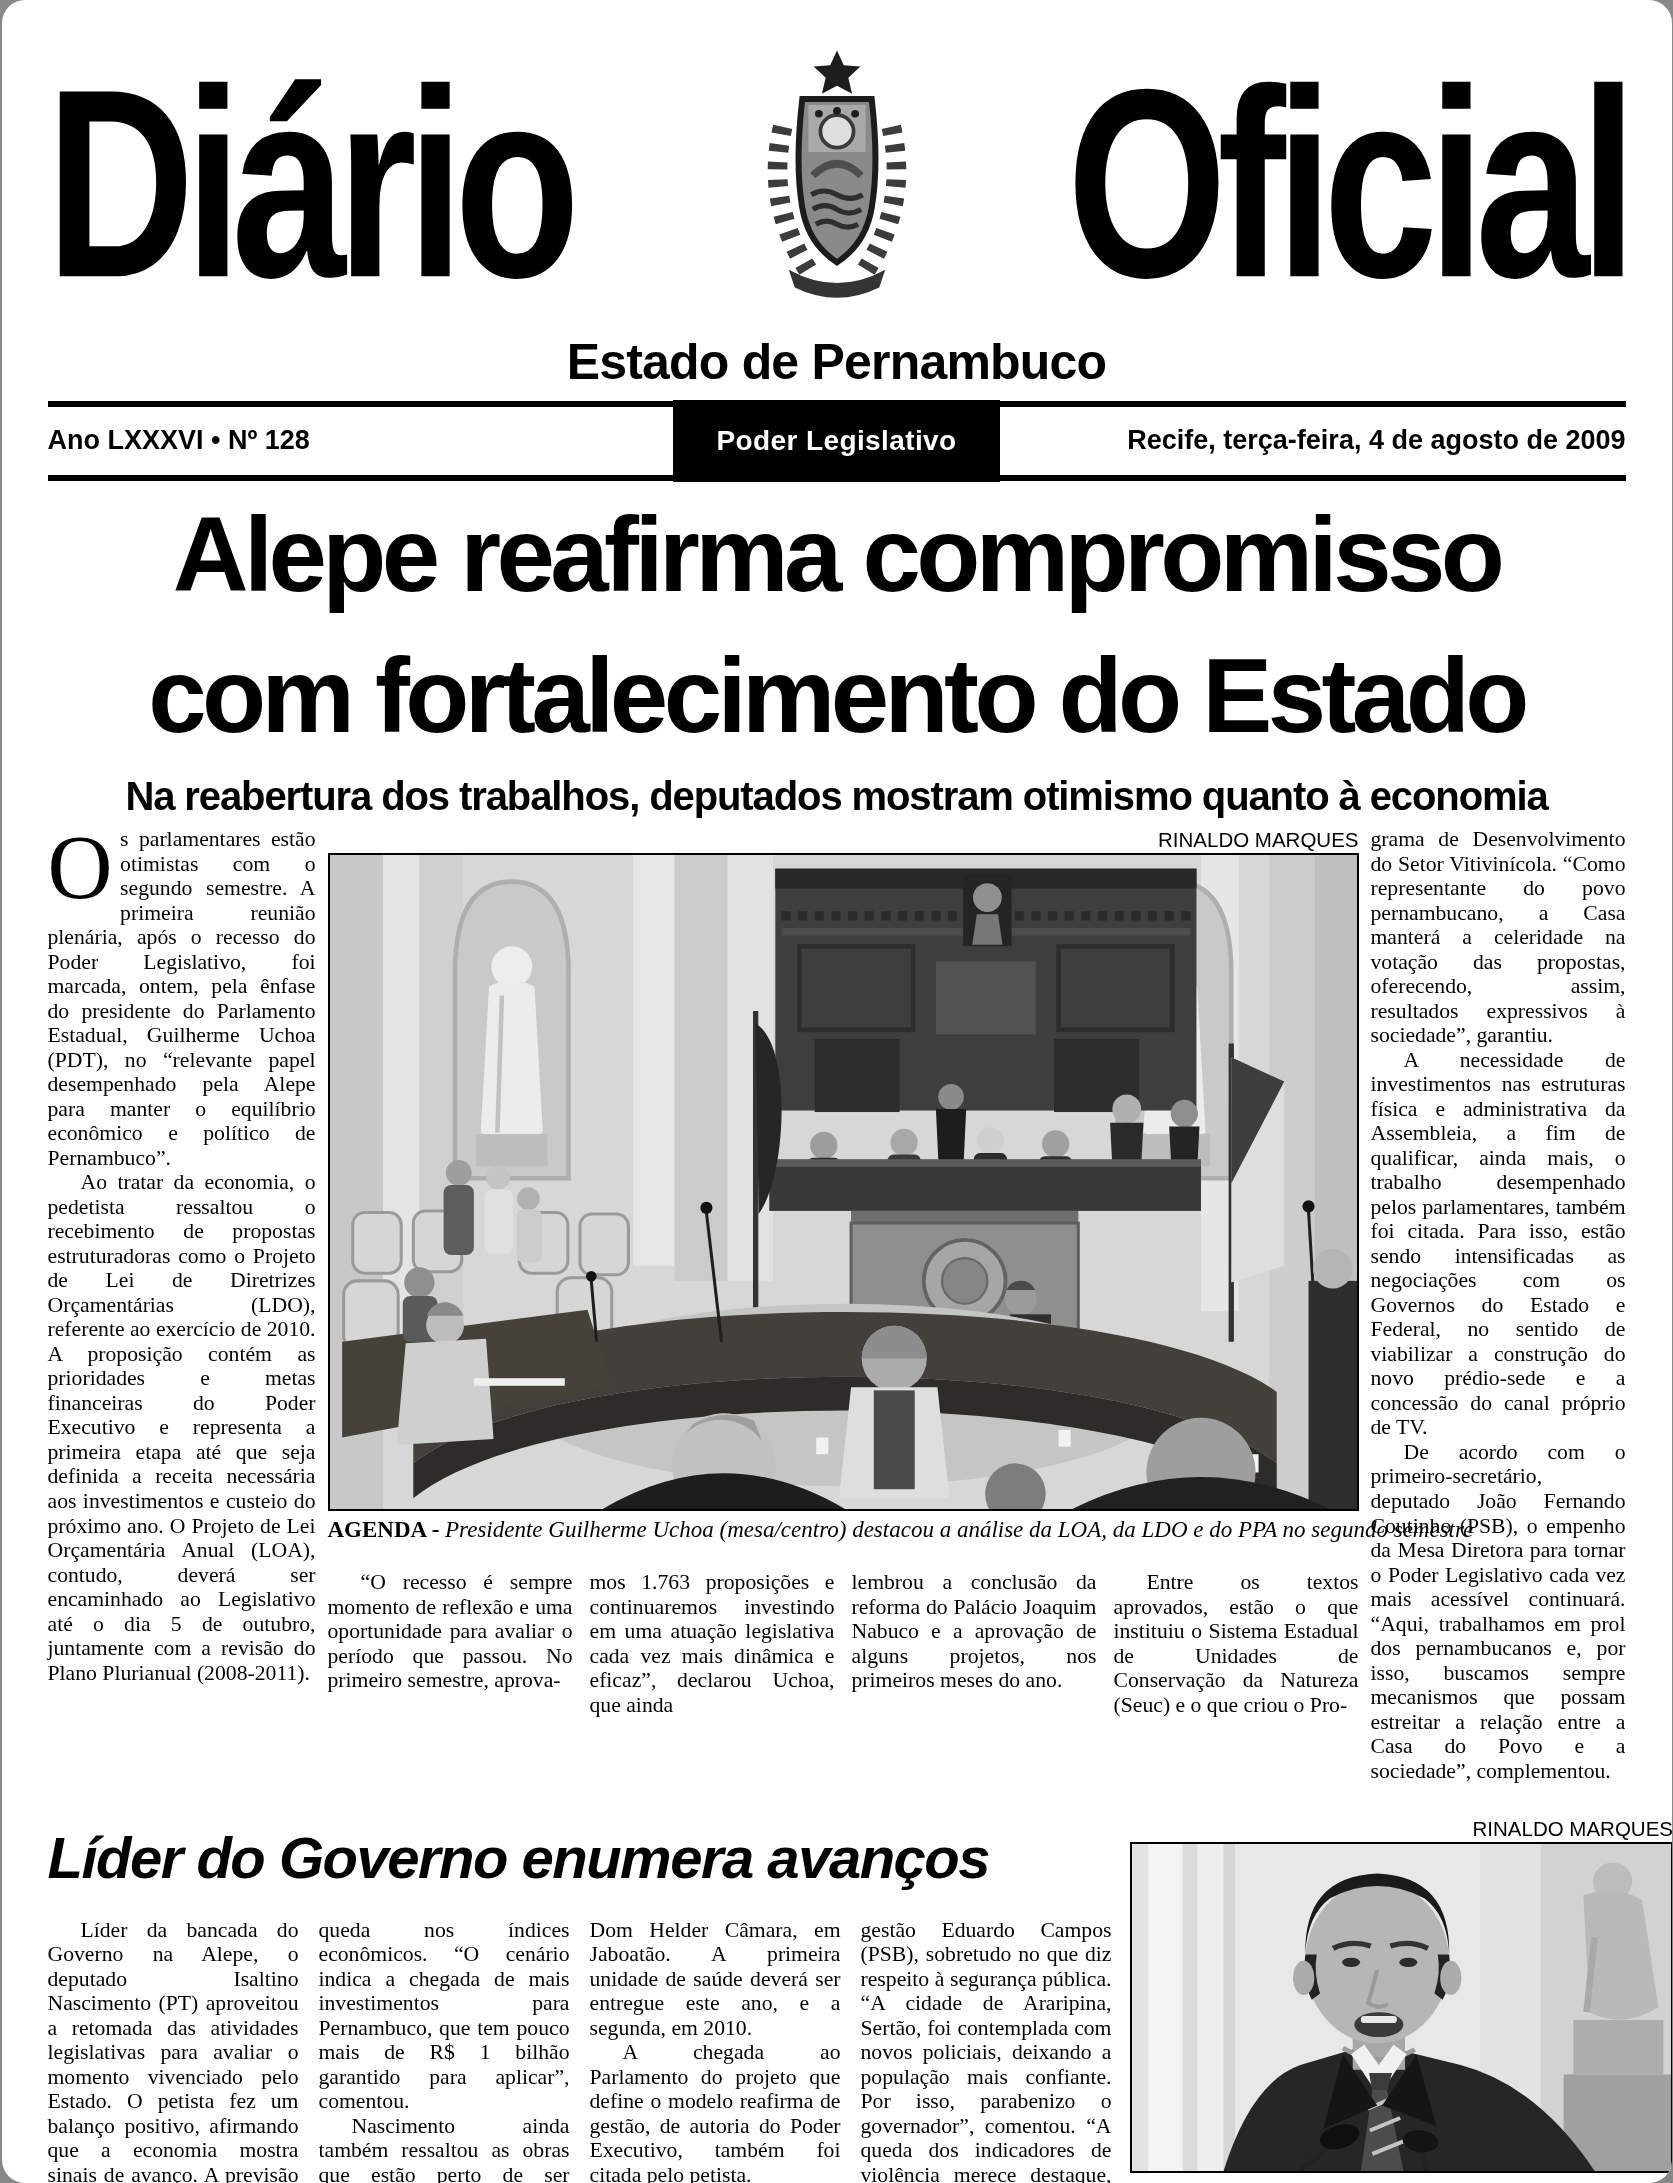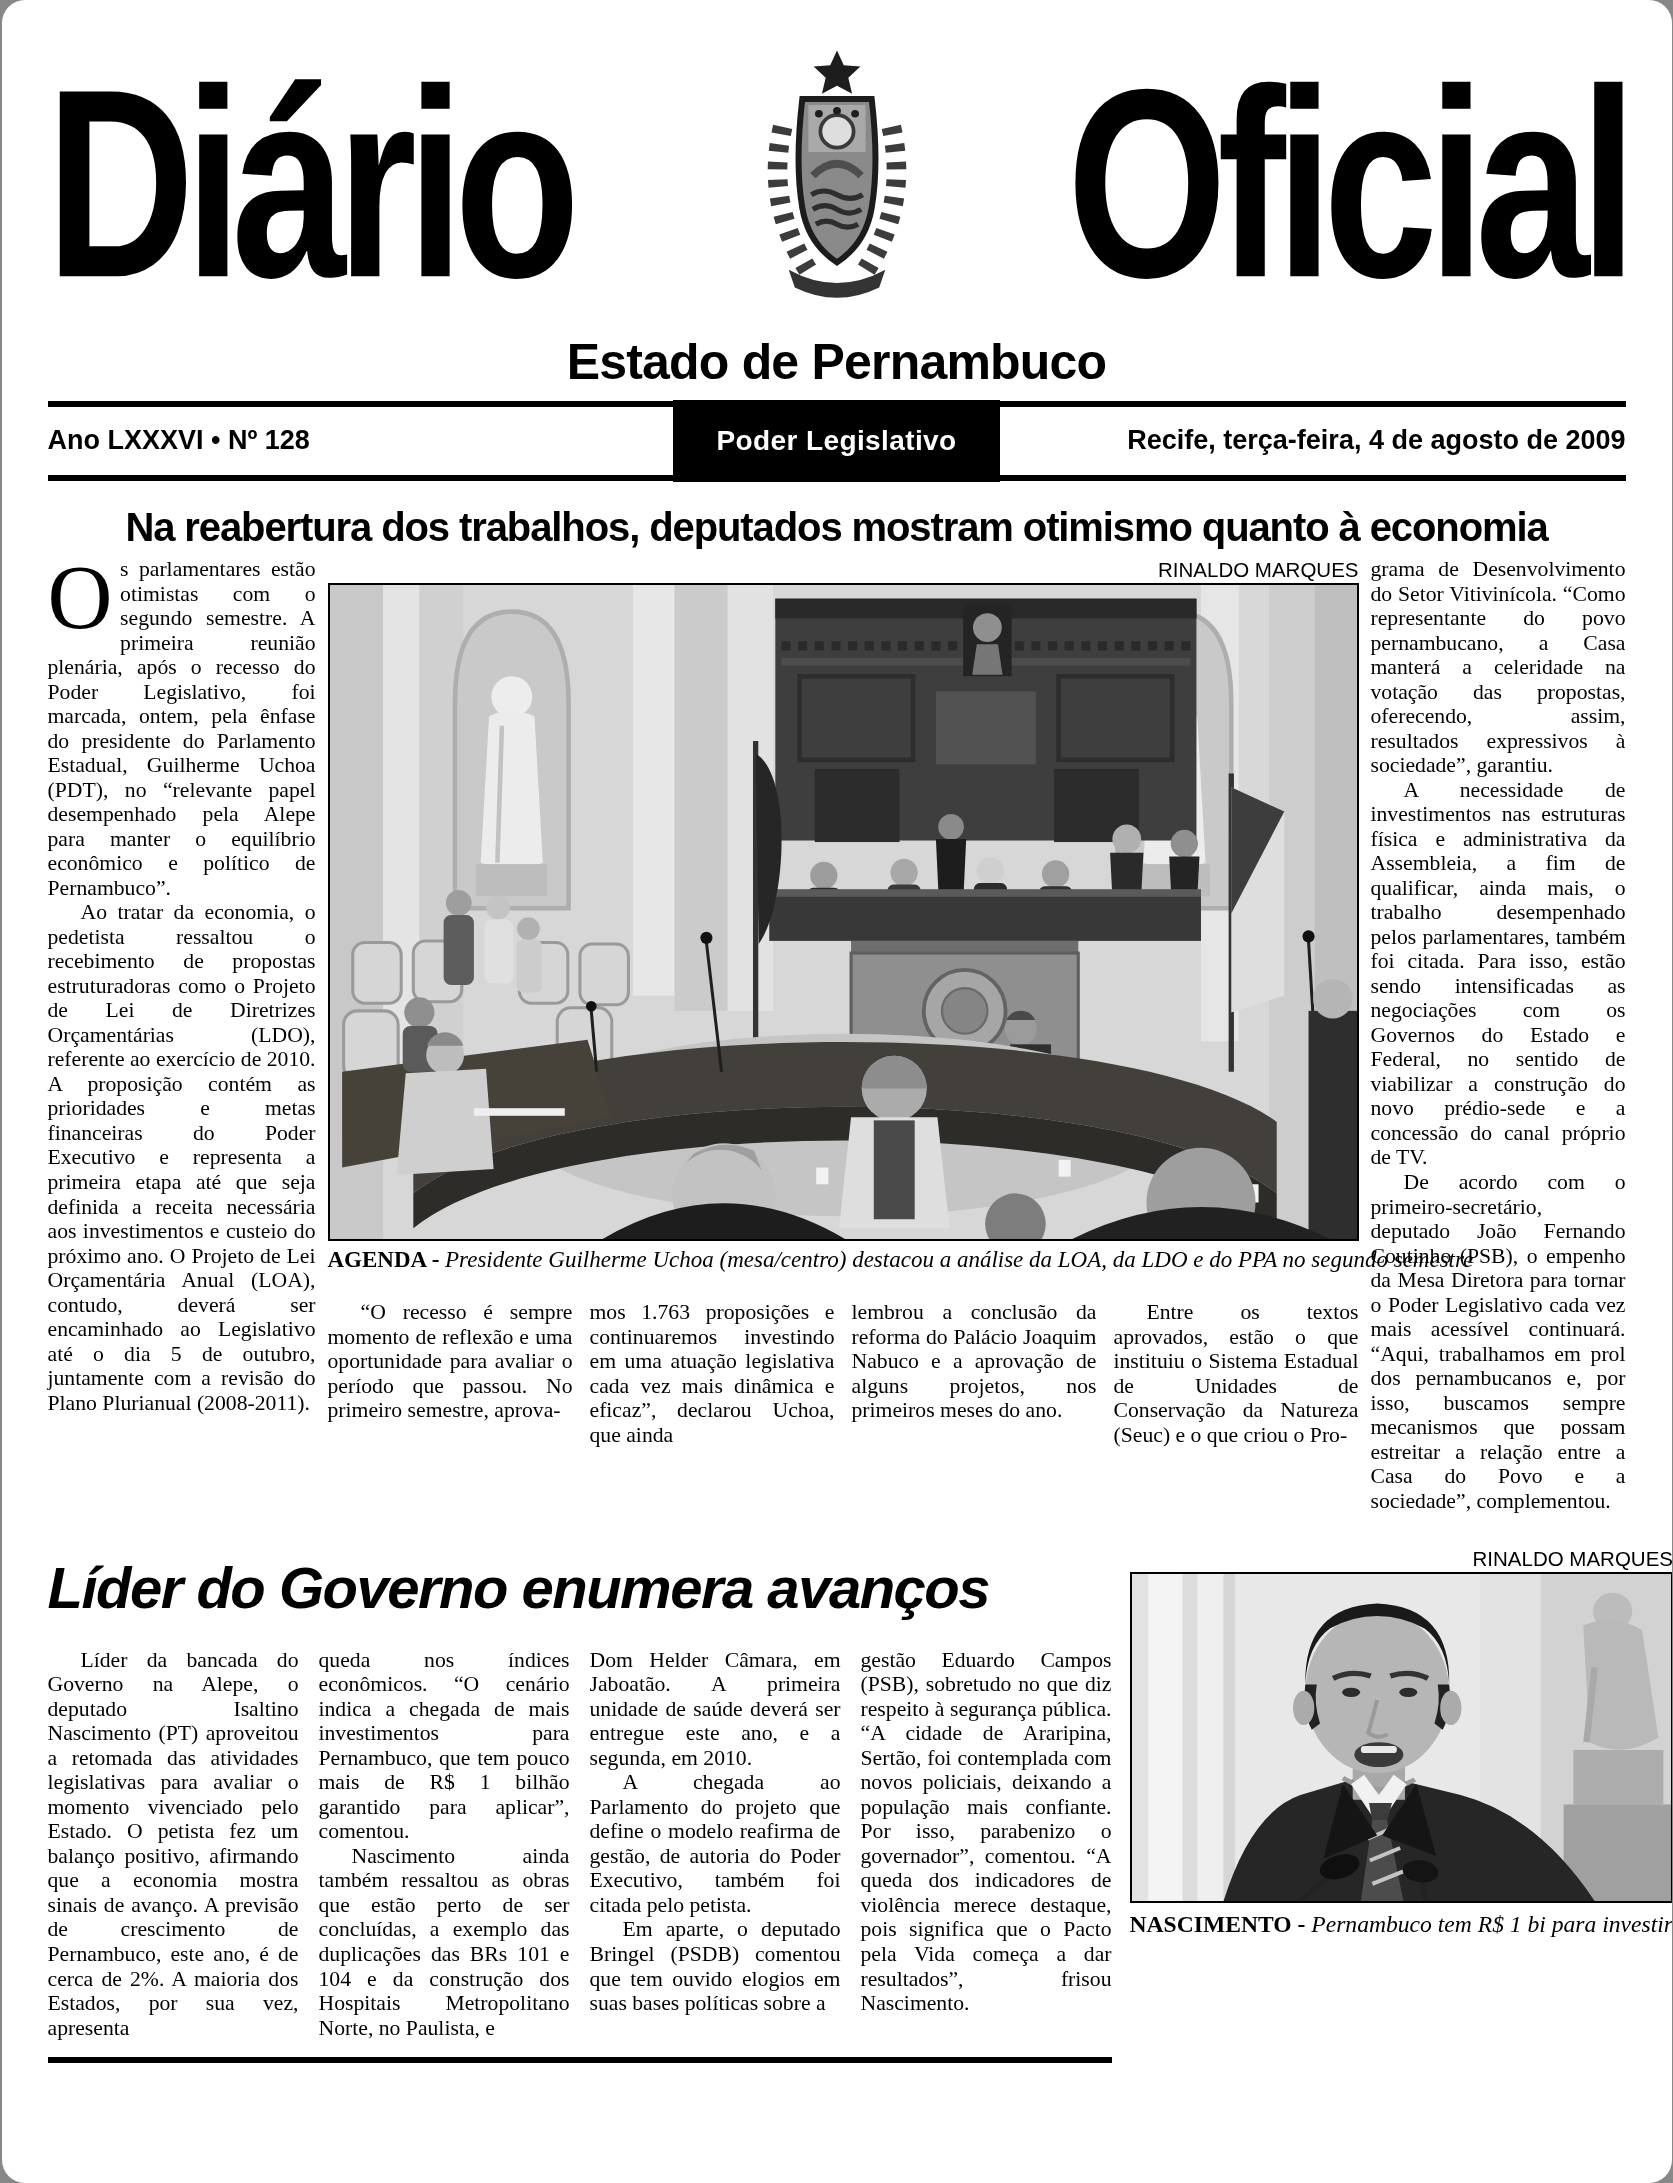--- a/index.html
+++ b/index.html
@@ -39,21 +39,21 @@
   .info-right { flex:1; text-align:right; }
   .info-box   { background:#000; color:#fff; padding:25px 43px; font-size:28px; letter-spacing:0.4px; }
 
   
   .headline {
     text-align:center; font-family:"Liberation Sans", sans-serif; font-weight:bold;
     font-size:105px; line-height:1.34; letter-spacing:-4.6px; margin-top:4.6px;
   }
   .deck {
     text-align:center; font-family:"Liberation Sans", sans-serif; font-weight:bold;
-    font-size:40px; letter-spacing:-1.1px; margin-top:24px;
+    font-size:40px; letter-spacing:-1.1px; margin-top:8px;
   }
 
   .main-cols { display:flex; gap:12px; margin-top:7.6px; }
   .col-left  { width:268px; flex:none; }
   .col-mid   { width:1031px; flex:none; }
   .col-right { flex:1; }
 
   .body-col  { font-size:21.7px; line-height:1.13; text-align:justify; }
   .body-col p { margin:0; text-indent:33px; }
   .body-col p.noindent { text-indent:0; }
@@ -126,20 +126,24 @@
     <div class="rule rule-1"></div>
 
     <div class="infobar">
       <div class="info-left">Ano LXXXVI • Nº 128</div>
       <div class="info-box">Poder Legislativo</div>
       <div class="info-right">Recife, terça-feira, 4 de agosto de 2009</div>
     </div>
 
     <div class="rule rule-2"></div>
 
+    <h1 class="headline" style="margin:4.6px 0 0;">
+      <div>Alepe reafirma compromisso</div>
+      <div>com fortalecimento do Estado</div>
+    </h1>
 
     <div class="deck">Na reabertura dos trabalhos, deputados mostram otimismo quanto à economia</div>
 
     <div class="main-cols">
 
       <div class="col-left body-col">
           <p class="noindent"><span class="dropcap">O</span>s parlamentares estão otimistas com o segundo semestre. A primeira reunião plenária, após o recesso do Poder Legislativo, foi marcada, ontem, pela ênfase do presidente do Parlamento Estadual, Guilherme Uchoa (PDT), no “relevante papel desempenhado pela Alepe para manter o equilíbrio econômico e político de Pernambuco”.</p>
           <p>Ao tratar da economia, o pedetista ressaltou o recebimento de propostas estruturadoras como o Projeto de Lei de Diretrizes Orçamentárias (LDO), referente ao exercício de 2010. A proposição contém as prioridades e metas financeiras do Poder Executivo e representa a primeira etapa até que seja definida a receita necessária aos investimentos e custeio do próximo ano. O Projeto de Lei Orçamentária Anual (LOA), contudo, deverá ser encaminhado ao Legislativo até o dia 5 de outubro, juntamente com a revisão do Plano Plurianual (2008-2011).</p>
         </div>
 

